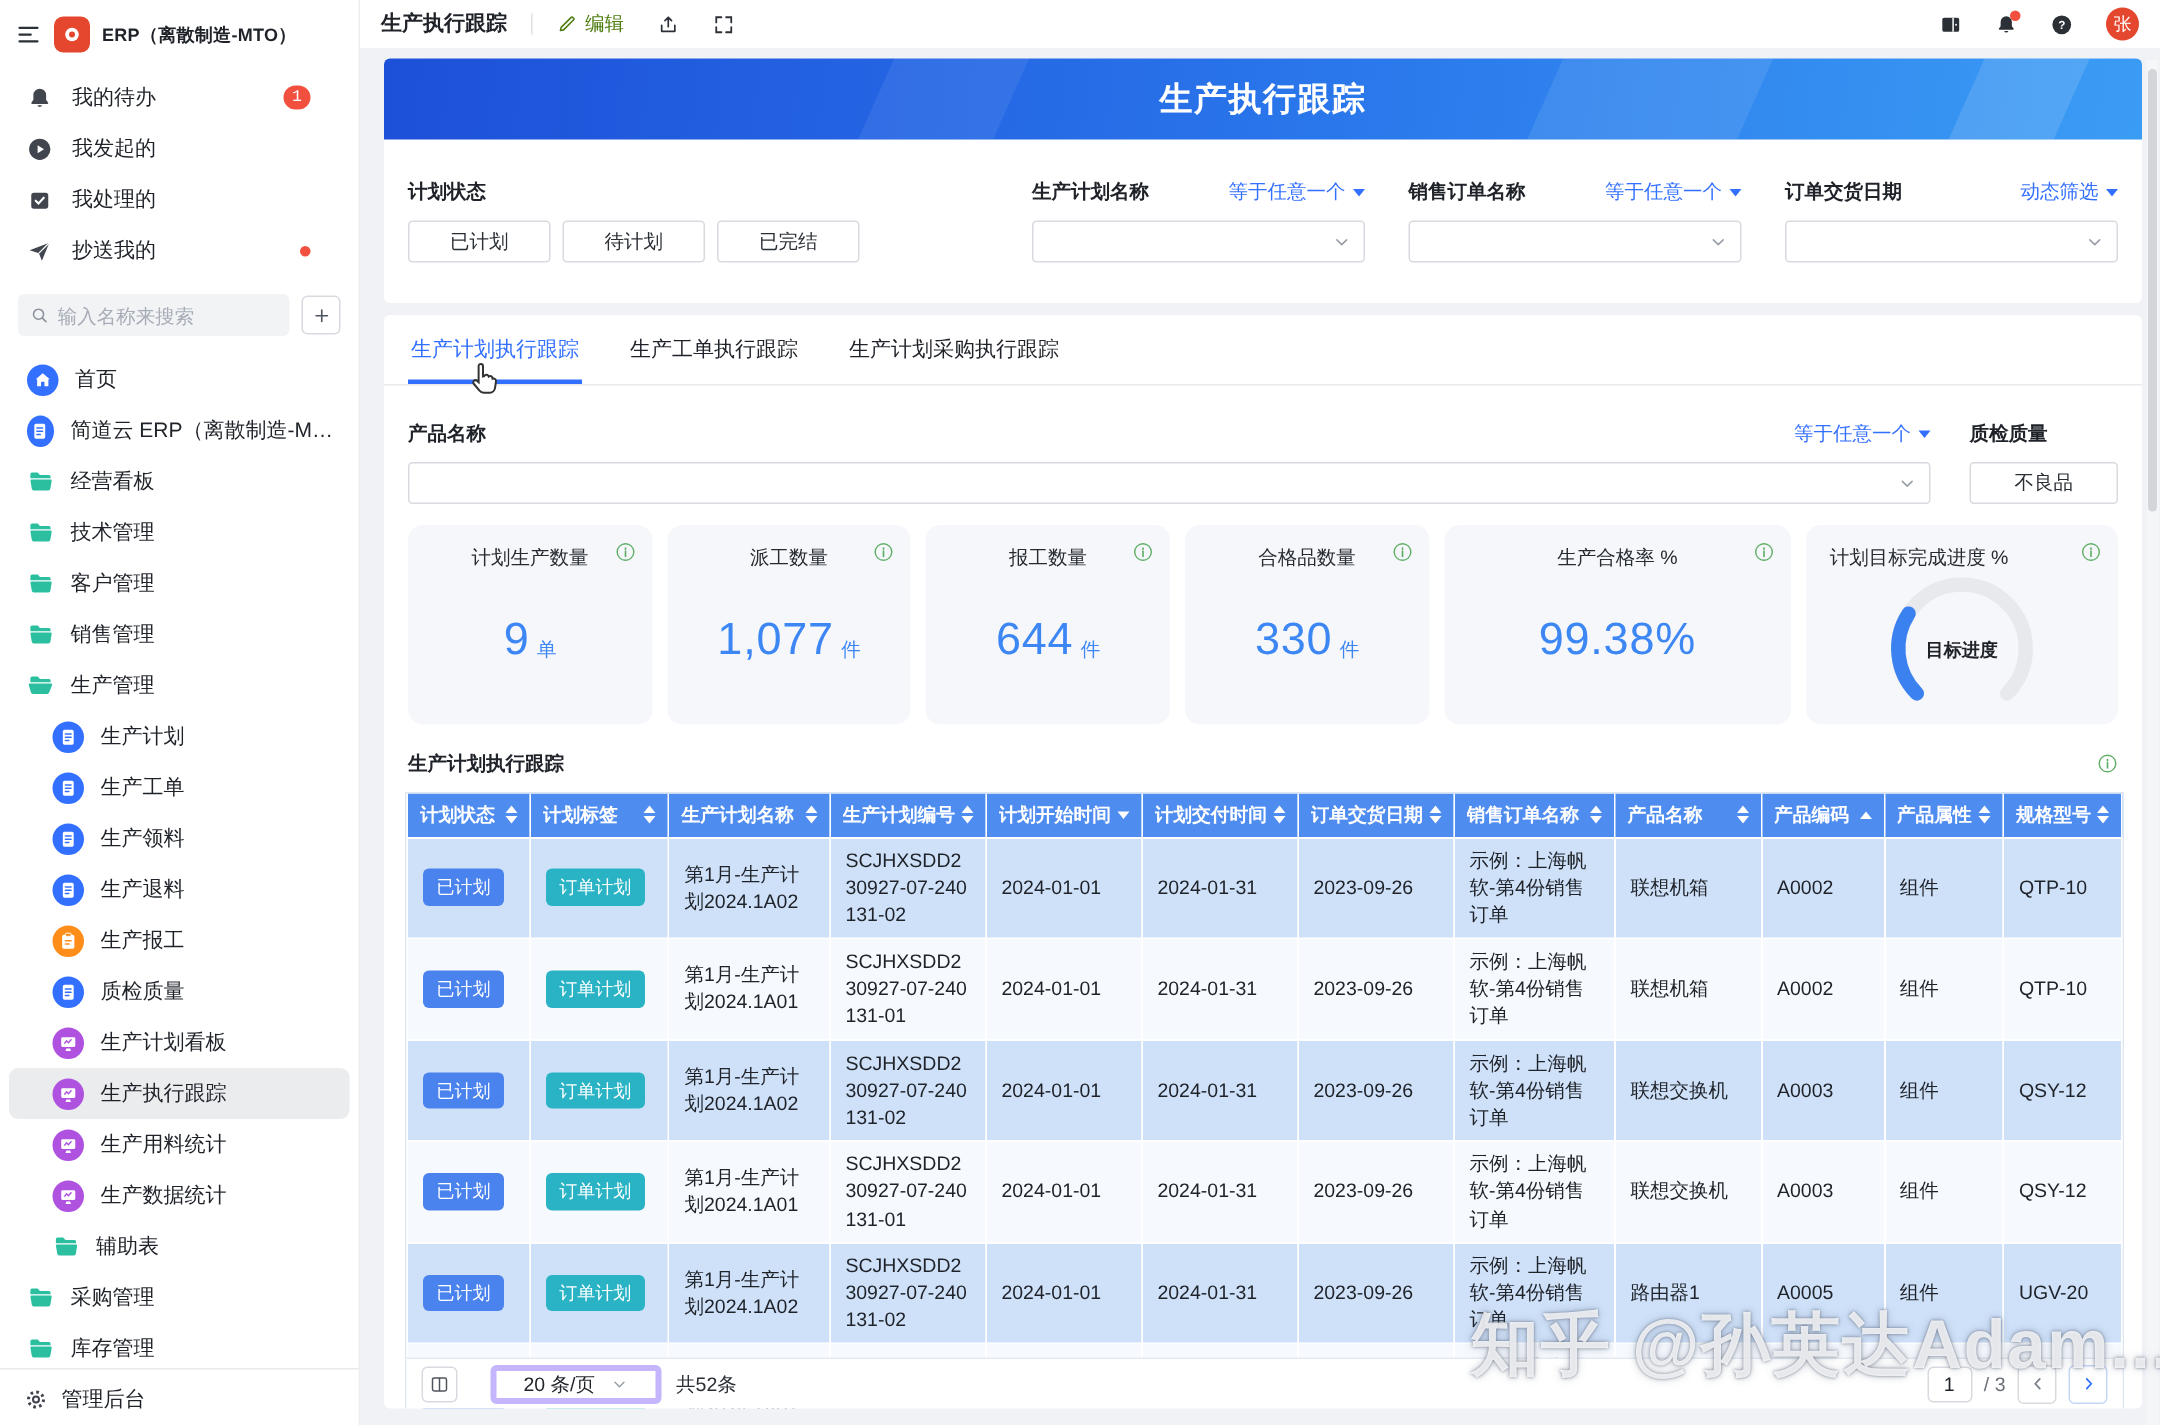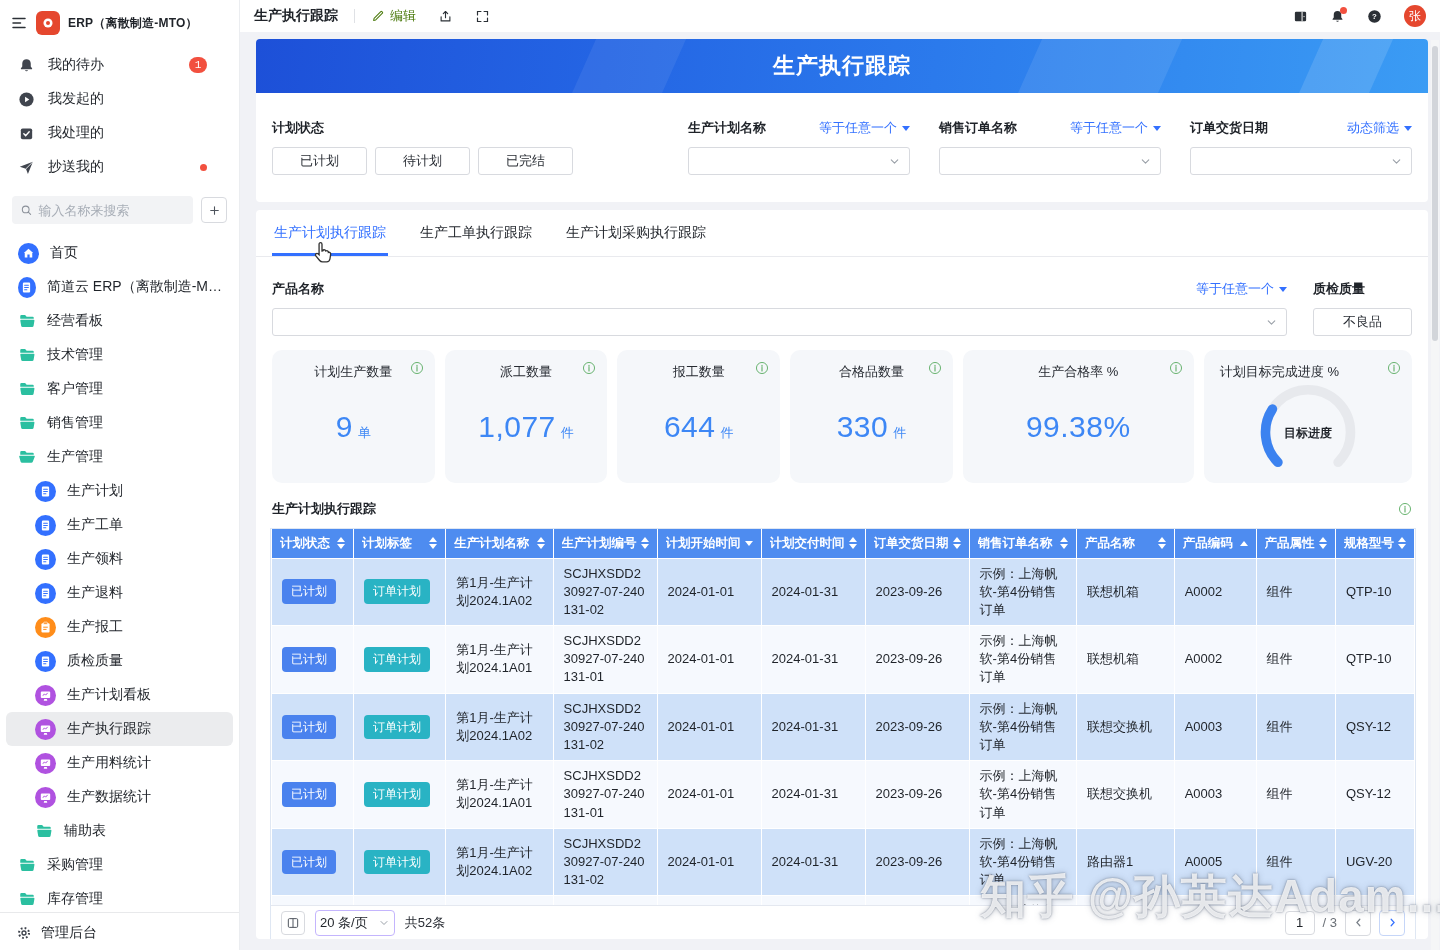--- a/index.html
+++ b/index.html
@@ -122,21 +122,21 @@
   td { font-size:13px; padding:6px 10px; border:1px solid #fff; vertical-align:middle; line-height:1.4; word-break:break-all; overflow:hidden; }
   tr.alt td { background:var(--row-alt,#cfe1f9); }
   tr.norm td { background:var(--row-norm,#f6f9fe); }
   .badge { display:inline-block; color:#fff; font-size:12px; padding:4px 9px; border-radius:4px; white-space:nowrap; }
   .badge.status { background:var(--badge-status,#4a82ee); }
   .badge.tag { background:var(--badge-tag,#29b3c4); }
 
   .pagination { position:absolute; left:0; right:0; bottom:0; height:34px; background:#fff; border-top:1px solid #e4e8f0; display:flex; align-items:center; padding:0 10px; gap:10px; }
   .pg-icon { width:24px; height:24px; border:1px solid #d8dadf; border-radius:4px; background:#fff; display:flex; align-items:center; justify-content:center; color:#4e545d; cursor:pointer; }
   .pg-icon .svg { width:14px; height:14px; }
-  .pg-size { height:26px; border:1px solid #c4b5fd; border-radius:4px; display:flex; align-items:center; gap:10px; padding:0 4px; cursor:pointer; }
+  .pg-size { height:26px; border:4px solid #c4b5fd; border-radius:4px; display:flex; align-items:center; gap:10px; padding:0 18px; cursor:pointer;margin-left:12px; }
   .pg-size .svg { width:12px; height:12px; color:#9aa0a8; }
   .pg-total { color:#2a2e35; }
   .pg-right { margin-left:auto; display:flex; align-items:center; gap:8px; }
   .pg-cur { width:30px; height:24px; border:1px solid #d8dadf; border-radius:4px; display:flex; align-items:center; justify-content:center; cursor:text; }
   .pg-pages { color:#6b7077; }
   .pg-nav { width:26px; height:26px; border:1px solid #d8dadf; border-radius:4px; background:#fff; display:flex; align-items:center; justify-content:center; color:#7a8089; cursor:pointer; }
   .pg-nav.next { color:var(--primary,#3370ff); border-color:#c6d6f8; }
   .pg-nav .svg { width:13px; height:13px; }
 
   .v-scroll { position:absolute; right:1px; top:40px; bottom:0; width:8px; background:#f5f6f7; z-index:40; }

